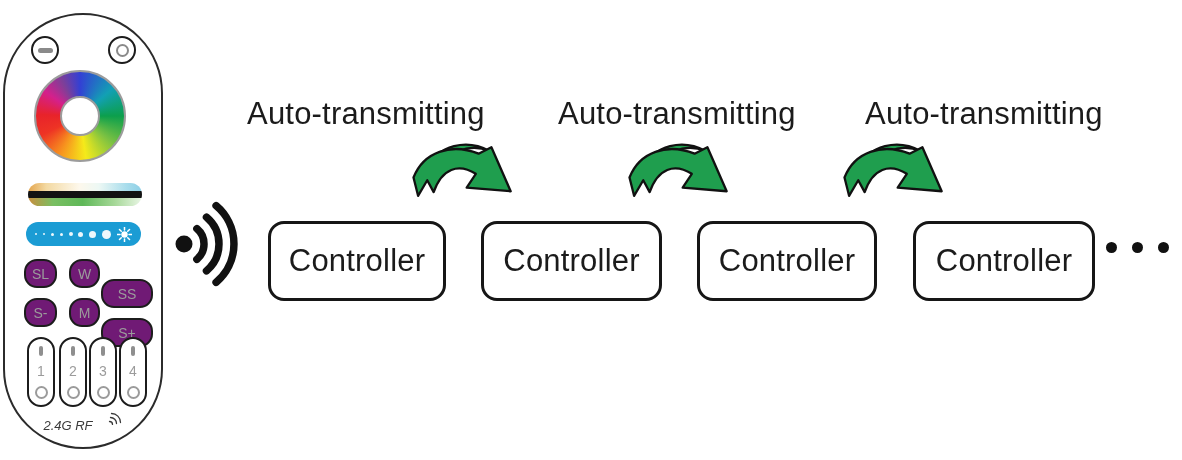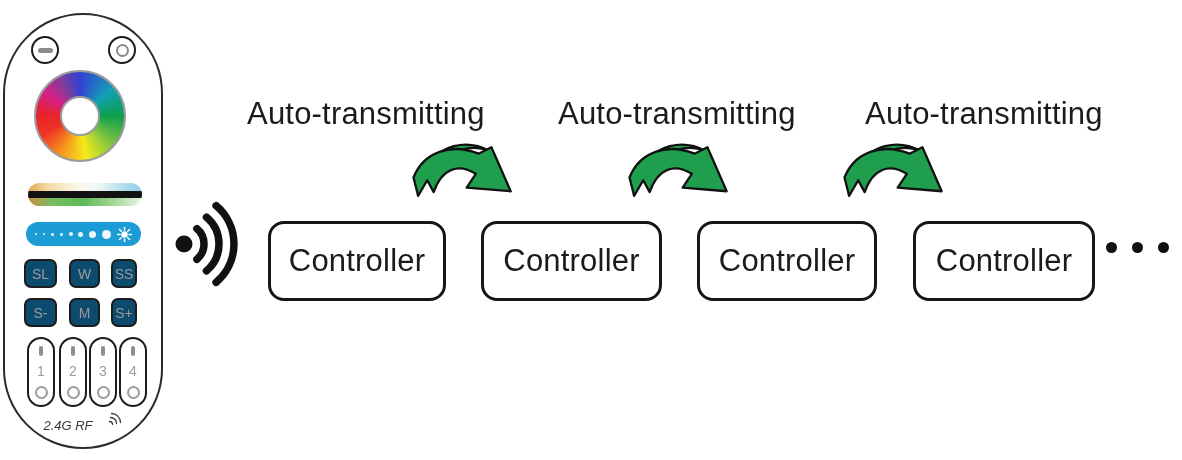--- a/index.html
+++ b/index.html
@@ -49,28 +49,28 @@
     position:absolute; left:21px; top:207px; width:115px; height:24px;
     background:#1b9cd4; border-radius:12px;
     display:flex; align-items:center; justify-content:space-between; padding:0 9px;
   }
   .dim-dot { background:#ffffff; border-radius:50%; flex:0 0 auto; opacity:.92; }
   .d1{width:2px;height:2px;} .d2{width:2px;height:2px;} .d3{width:3px;height:3px;}
   .d4{width:3px;height:3px;} .d5{width:4px;height:4px;} .d6{width:5px;height:5px;}
   .d7{width:7px;height:7px;} .d8{width:9px;height:9px;}
 
   .fn-btn {
-    position:absolute; height:29px; border:2px solid #1c1c1c; border-radius:7px;
-    background:#0c4a6e; color:#9b9b9b; font-size:14px;
+    position:absolute; height:29px; border:2px solid #1c1c1c; border-radius:13px;
+    background:#701a75; color:#9b9b9b; font-size:14px;
     display:flex; align-items:center; justify-content:center;
   }
   .r1 { top:244px; } .r2 { top:283px; }
   .c1 { left:19px;  width:33px; }
   .c2 { left:64px;  width:31px; }
-  .c3 { left:106px; width:26px; }
+  .c3 { left:96px; width:52px;margin-top:20px; }
 
   .zone {
     position:absolute; top:322px; width:28px; height:70px;
     border:2px solid #1c1c1c; border-radius:14px; background:#fff;
     display:flex; flex-direction:column; align-items:center; justify-content:space-between;
     padding:7px 0 6px 0;
   }
   .z1{left:22px;} .z2{left:54px;} .z3{left:84px;} .z4{left:114px;}
   .zone-nub  { width:4px; height:10px; background:#8f8f8f; border-radius:2px; }
   .zone-num  { color:#9b9b9b; font-size:14px; line-height:14px; }

